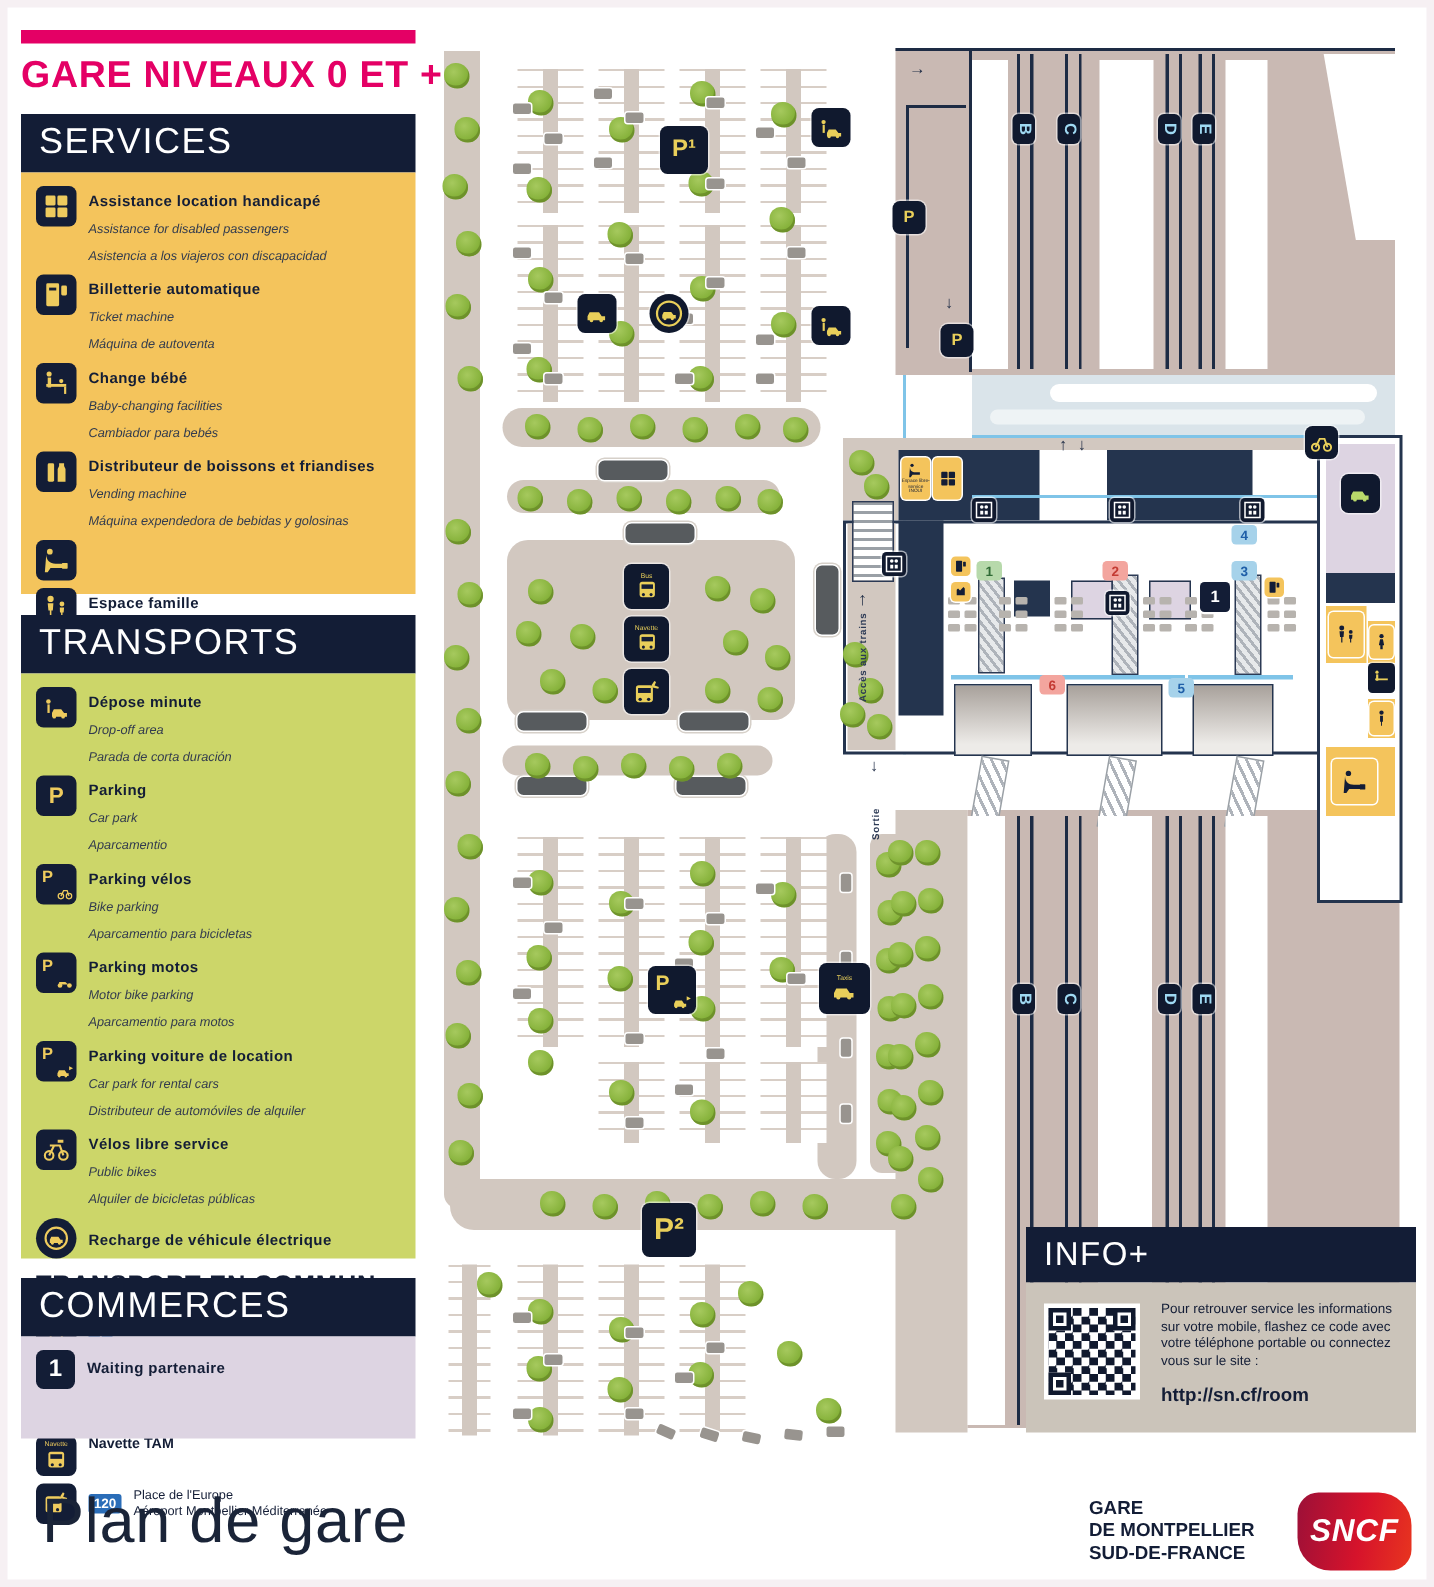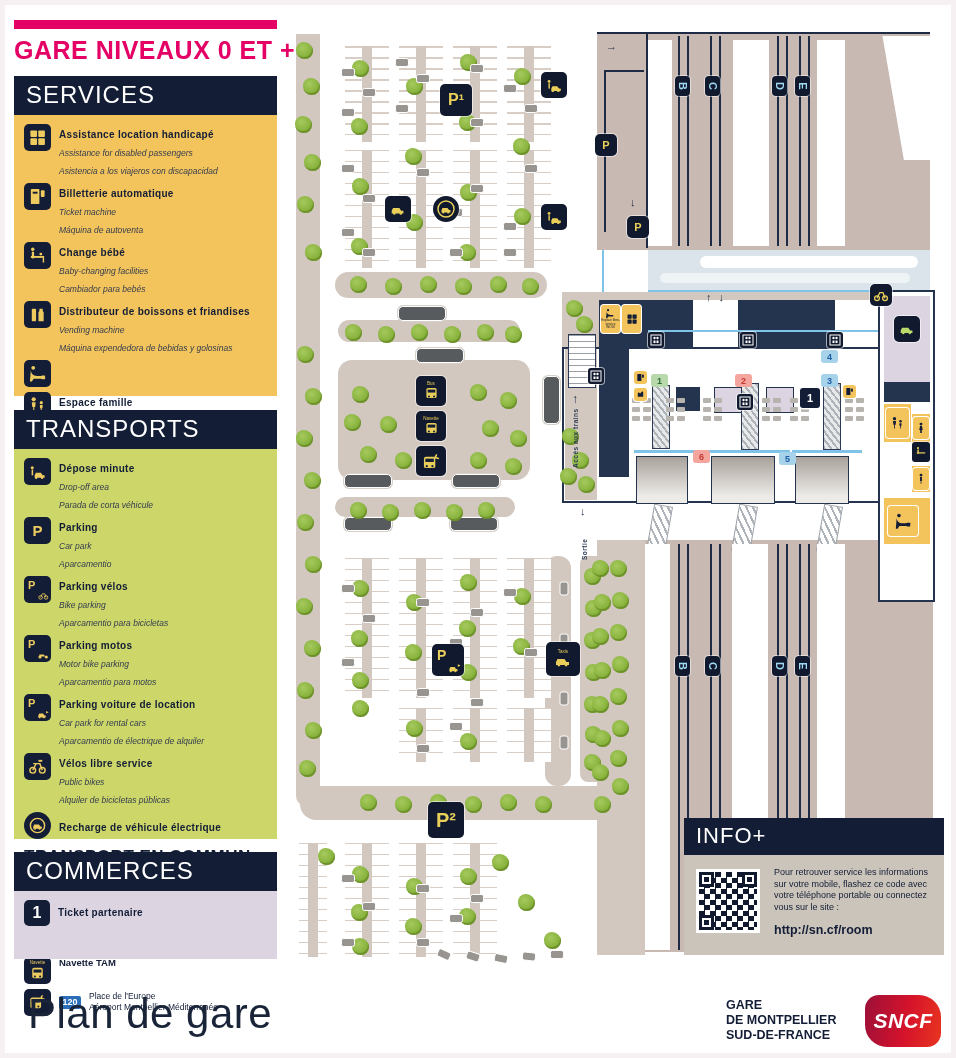--- a/index.html
+++ b/index.html
@@ -200,21 +200,21 @@
       <div class="sitem">
         <span class="licon">
             <svg viewBox="0 0 20 20">
               <circle cx="4.5" cy="6" r="1.6"></circle>
               <rect x="3.8" y="8" width="1.6" height="6"></rect>
               <path d="M7 14l1.3-2.6h5.2L15.5 14h2v2.6h-1.4a1.3 1.3 0 0 1-2.6 0h-3.6a1.3 1.3 0 0 1-2.6 0H7z"></path>
             </svg>
           </span>
         <span><span class="it-title">Dépose minute</span><br>
         <span class="it-sub">Drop-off area</span><br>
-        <span class="it-sub">Parada de corta véhicule</span></span>
+        <span class="it-sub">Parada de corta duración</span></span>
       </div>
       <div class="sitem">
         <span class="licon">
             <span class="plet">P</span>
           </span>
         <span><span class="it-title">Parking</span><br>
         <span class="it-sub">Car park</span><br>
         <span class="it-sub">Aparcamentio</span></span>
       </div>
       <div class="sitem">
@@ -246,21 +246,21 @@
       <div class="sitem">
         <span class="licon">
             <span class="plet sm">P</span>
             <svg viewBox="0 0 20 20" style="width:13px;height:13px;position:absolute;right:1.5px;bottom:1.5px;">
               <path d="M2 13l1.5-3h6l2 3h2v3h-1.5a1.4 1.4 0 0 1-2.8 0H5.3a1.4 1.4 0 0 1-2.8 0H2z"></path>
               <path d="M14 6l4 2-4 2z"></path>
             </svg>
           </span>
         <span><span class="it-title">Parking voiture de location</span><br>
         <span class="it-sub">Car park for rental cars</span><br>
-        <span class="it-sub">Aparcamentio de électrique de alquiler</span></span>
+        <span class="it-sub">Distributeur de automóviles de alquiler</span></span>
       </div>
       <div class="sitem">
         <span class="licon">
             <svg viewBox="0 0 20 20">
               <circle cx="5" cy="14" r="3" fill="none" stroke="#eecb5e" stroke-width="1.5"></circle>
               <circle cx="15" cy="14" r="3" fill="none" stroke="#eecb5e" stroke-width="1.5"></circle>
               <path d="M5 14l3.5-7h4l2.5 7M8.5 7h-3" fill="none" stroke="#eecb5e" stroke-width="1.5"></path>
               <path d="M11 3h4v2h-4z"></path>
             </svg>
           </span>
@@ -345,21 +345,21 @@
           </span>
       </div>
     </div>
   </div>
 
   <div class="abs" style="left:14px;top:852px;width:263px;">
     <div class="phead">COMMERCES</div>
     <div class="pbody lav" style="height:50px;">
       <div class="sitem" style="align-items:center;">
         <span class="kbadge">1</span>
-        <span class="it-title">Ticket partenaire</span>
+        <span class="it-title">Waiting partenaire</span>
       </div>
     </div>
   </div>
 
   <div id="map" class="abs" style="left:0;top:0;width:956px;height:985px;">
 
     <div class="abs road" style="left:296px;top:34px;width:24px;height:772px;border-radius:0 0 10px 10px;"></div>
     <div class="abs road" style="left:300px;top:786px;width:326px;height:34px;border-radius:16px;"></div>
     <div class="abs road" style="left:335px;top:272px;width:212px;height:26px;border-radius:13px;"></div>
     <div class="abs road" style="left:338px;top:320px;width:182px;height:22px;border-radius:11px;"></div>

